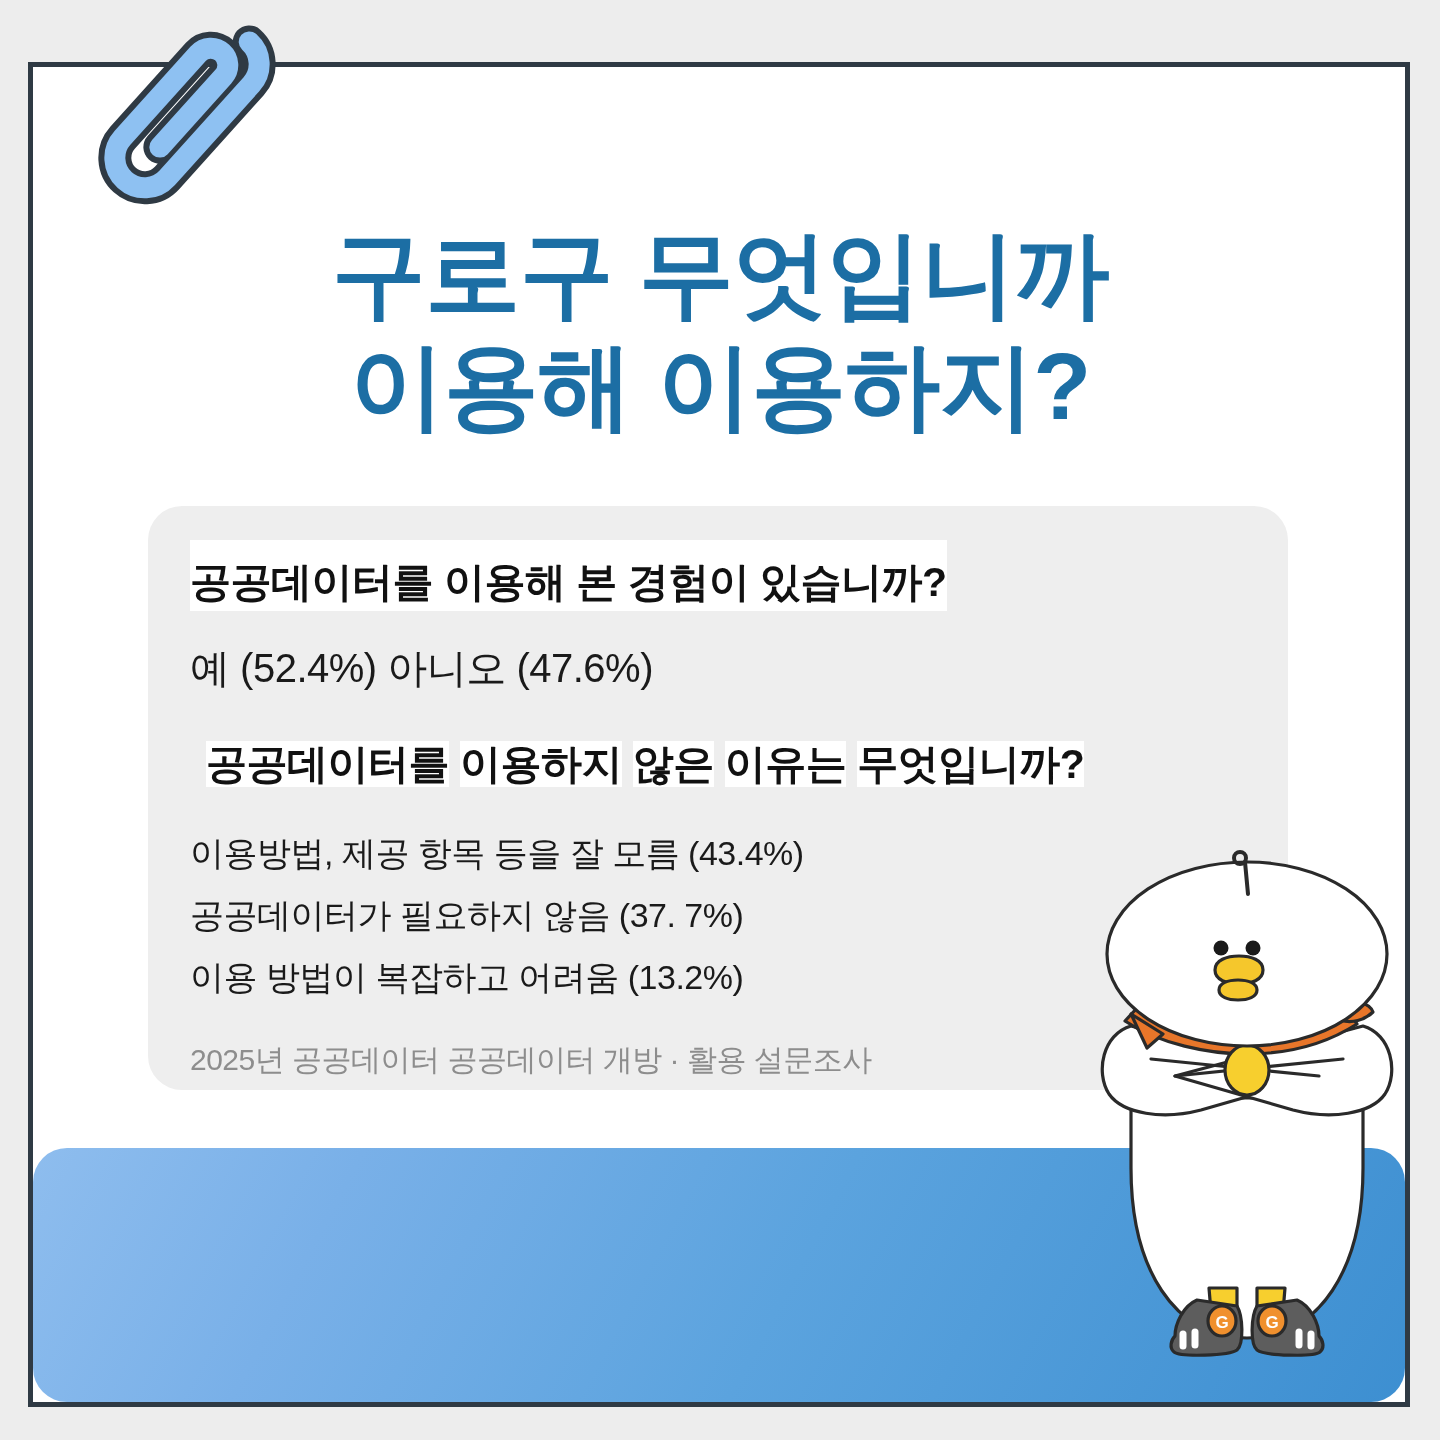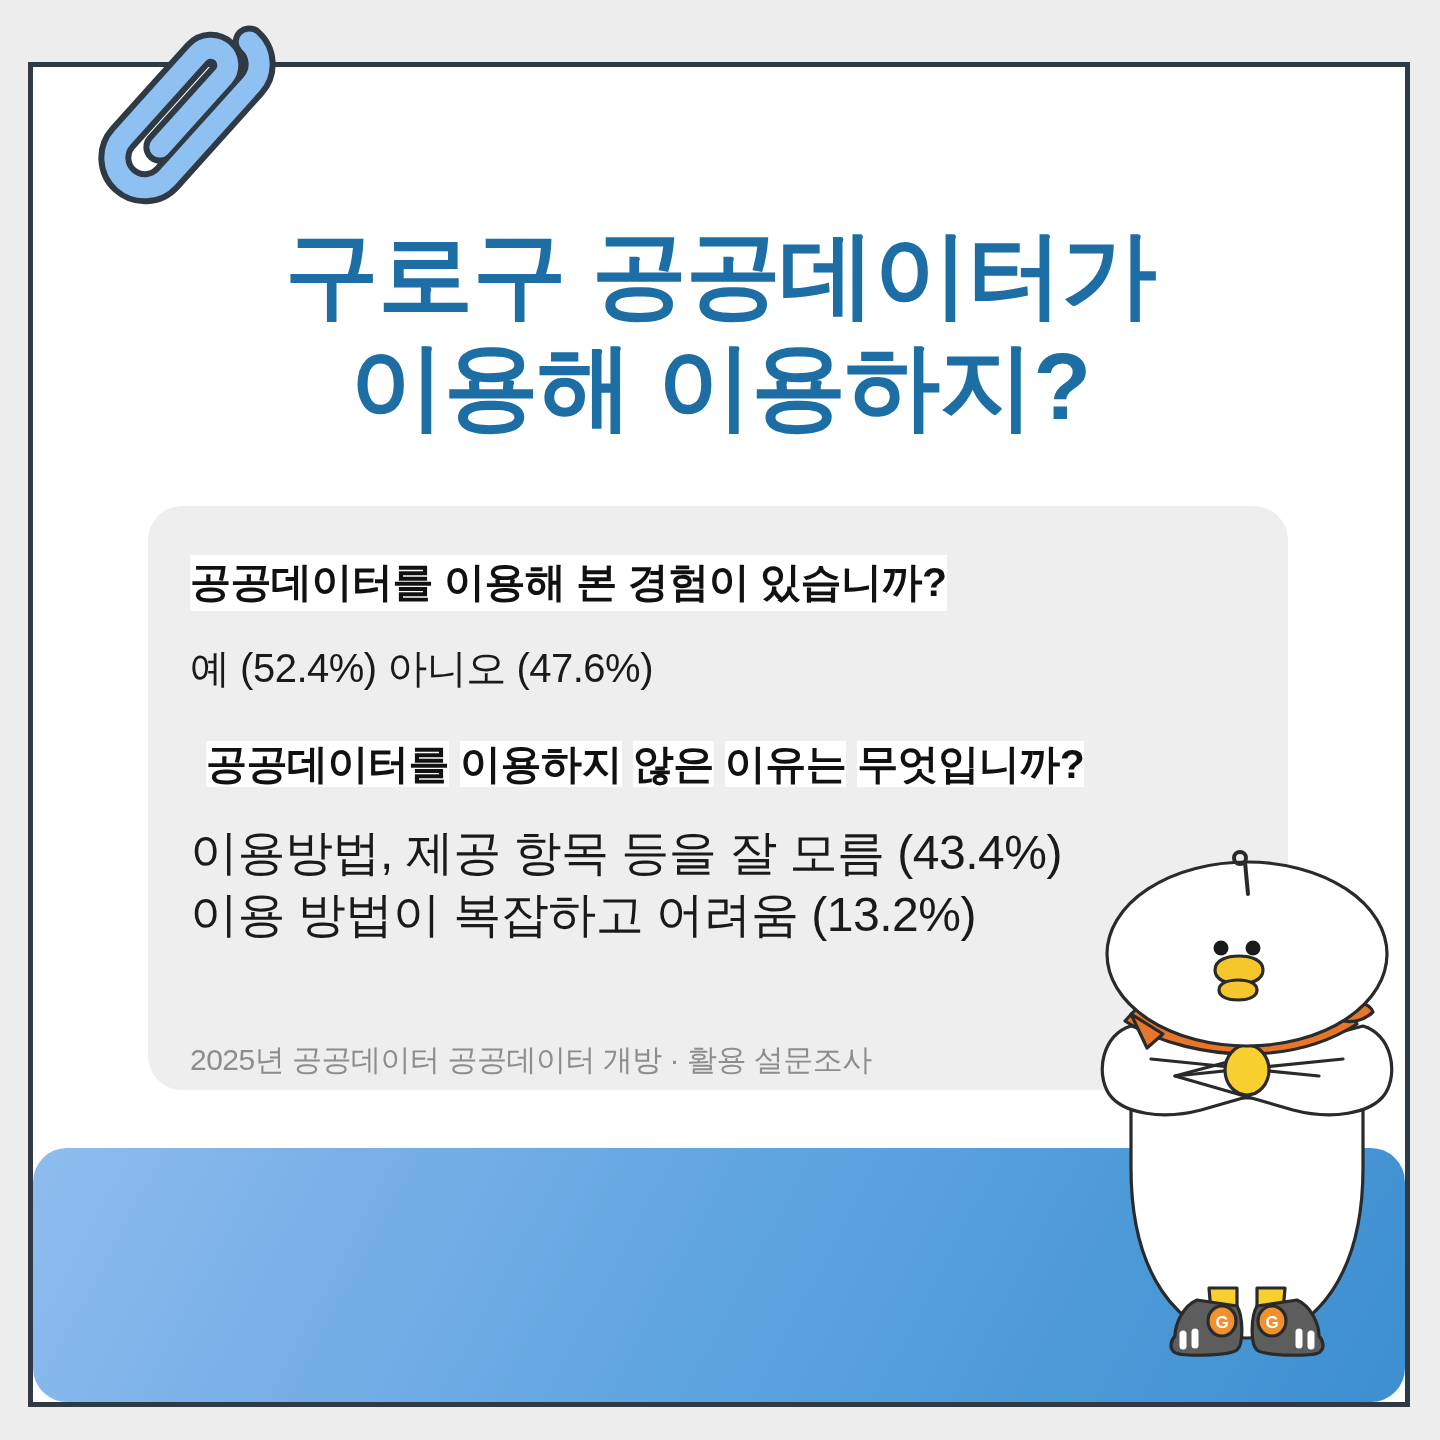--- a/index.html
+++ b/index.html
@@ -85,28 +85,28 @@
   .q-text {
     display: inline;
     background: #ffffff;
     color: #111111;
     font-size: 41px;
     font-weight: 700;
     line-height: 62px;
     letter-spacing: -0.5px;
     box-decoration-break: clone;
     -webkit-box-decoration-break: clone;
-    padding: 4px 0 6px 0;
+    padding: 19px 0 6px 0;
     white-space: nowrap;
   }
   .q-text .w { background: #ffffff; }
 
   .ans-line {
     color: #1a1a1a;
-    font-size: 48px;
+    font-size: 34px;
     font-weight: 400;
     line-height: 62px;
     letter-spacing: -0.5px;
     white-space: nowrap;
   }
   .ans-line.first { font-size: 40px; text-align: right; }
 
   .footnote {
     color: #8d8d8d;
     font-size: 30px;
@@ -159,40 +159,41 @@
                A 30 30 0 0 1 145 42
                L 145 168
                A 30 30 0 0 1 85 168
                L 85 55
                A 17 17 0 0 1 119 55
                L 119 150" fill="none" stroke="#8ec1f2" stroke-width="21" stroke-linecap="round" stroke-linejoin="round"></path>
     </g>
   </svg>
 
   <div class="title">
-    <div class="title-line">구로구 공공데이터가</div>
+    <div class="title-line">구로구 무엇입니까</div>
     <div class="title-line">이용해 이용하지?</div>
   </div>
 
   <div class="content-card">
 
     <div class="q-block q1-title">
       <span class="q-text">공공데이터를 이용해 본 경험이 있습니까?</span>
     </div>
 
     <div class="q-block q1-answers">
       <div class="ans-line first">예 (52.4%)  아니오 (47.6%)</div>
     </div>
 
     <div class="q-block q2-title">
       <span class="q-text" style="background: transparent;"><span class="w">공공데이터를</span> <span class="w">이용하지</span> <span class="w">않은</span> <span class="w">이유는</span> <span class="w">무엇입니까?</span></span>
     </div>
 
     <div class="q-block q2-answers">
       <div class="ans-line">이용방법, 제공 항목 등을 잘 모름 (43.4%)</div>
+      <div class="ans-line">공공데이터가 필요하지 않음 (37. 7%)</div>
       <div class="ans-line">이용 방법이 복잡하고 어려움 (13.2%)</div>
     </div>
 
     <div class="q-block footnote-wrap">
       <div class="footnote">2025년 공공데이터 공공데이터 개방 · 활용 설문조사</div>
     </div>
 
   </div>
 
   <div class="footer-band"></div>

